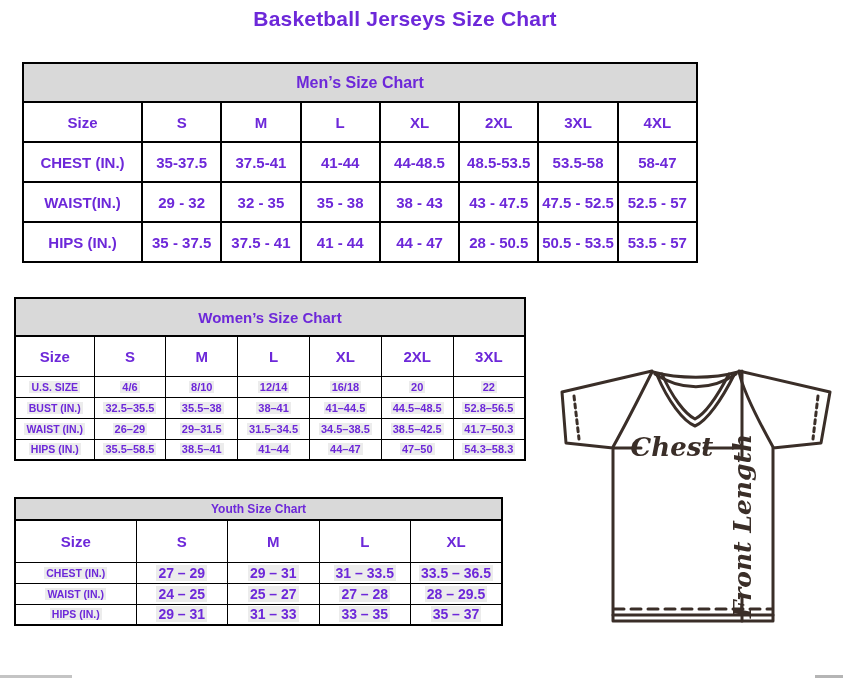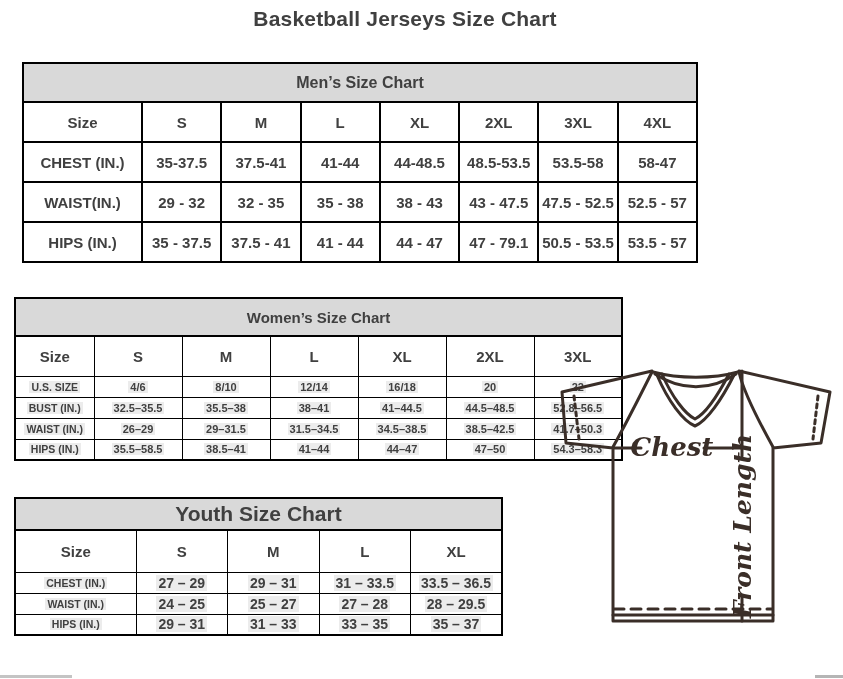--- a/index.html
+++ b/index.html
@@ -1,19 +1,19 @@
 <!DOCTYPE html>
 <html><head>
 <meta charset="utf-8">
 <style>
   * { margin:0; padding:0; box-sizing:border-box; }
   html,body { background:#ffffff; }
   .page {
     position:relative; width:843px; height:679px; background:#ffffff;
-    font-family:"Liberation Sans", sans-serif; color:#404040; overflow:hidden;text-decoration:underline;
+    font-family:"Liberation Sans", sans-serif; color:#6d28d9; overflow:hidden;text-decoration:underline;
   }
   .page-title {
     position:absolute; top:7px; left:0; width:810px; text-align:center;
     font-size:21px; font-weight:bold; letter-spacing:0.2px;
   }
   .size-section { position:absolute; }
   .band {
     border:2px solid #000; background:#d9d9d9;
     display:flex; align-items:center; justify-content:center;
     font-weight:bold;
@@ -21,32 +21,32 @@
   table { border-collapse:collapse; table-layout:fixed; width:100%; margin-top:-2px; background:#fff; }
   th, td { text-align:center; vertical-align:middle; font-weight:bold; padding:0; }
 
   
   .mens { left:14px; top:62px; width:684px;padding-left:8px; }
   .mens .band { height:41px; font-size:16px; }
   .mens th, .mens td { border:2px solid #000; height:40px; font-size:15px; }
   .mens thead th:first-child { width:119px; }
 
   
-  .womens { left:14px; top:297px; width:609px; }
+  .womens { left:14px; top:297px; width:512px; }
   .womens .band { height:40px; font-size:15px; }
   .womens th, .womens td { border:1px solid #000; }
   .womens table { border:2px solid #000; }
   .womens thead th { height:40px; font-size:15px; }
   .womens tbody th, .womens tbody td { height:21px; font-size:11px;margin-top:26px; }
   .womens tbody th { font-size:10.5px; }
   .womens thead th:first-child { width:79px; }
 
   
   .youth { left:14px; top:497px; width:489px; }
-  .youth .band { height:34px; font-size:21px; }
+  .youth .band { height:24px; font-size:12px; }
   .youth th, .youth td { border:1px solid #000; }
   .youth table { border:2px solid #000; }
   .youth thead th { height:42px; font-size:15px; }
   .youth tbody th, .youth tbody td { height:21px; font-size:14px; }
   .youth tbody th { font-size:10.5px; }
   .youth thead th:first-child { width:121px; }
 
   
   .womens .val, .youth .val,
   .womens .lbl, .youth .lbl { background:#ececec; padding:0 2px; }
@@ -106,21 +106,21 @@
             <td><span class="val">43 - 47.5</span></td>
             <td><span class="val">47.5 - 52.5</span></td>
             <td><span class="val">52.5 - 57</span></td>
           </tr>
           <tr>
             <th><span class="lbl">HIPS (IN.)</span></th>
             <td><span class="val">35 - 37.5</span></td>
             <td><span class="val">37.5 - 41</span></td>
             <td><span class="val">41 - 44</span></td>
             <td><span class="val">44 - 47</span></td>
-            <td><span class="val">47 - 79.1</span></td>
+            <td><span class="val">28 - 50.5</span></td>
             <td><span class="val">50.5 - 53.5</span></td>
             <td><span class="val">53.5 - 57</span></td>
           </tr>
         </tbody>
       </table>
   </section>
 
   <section class="size-section womens">
     <div class="band">Women’s Size Chart</div>
     <table>

